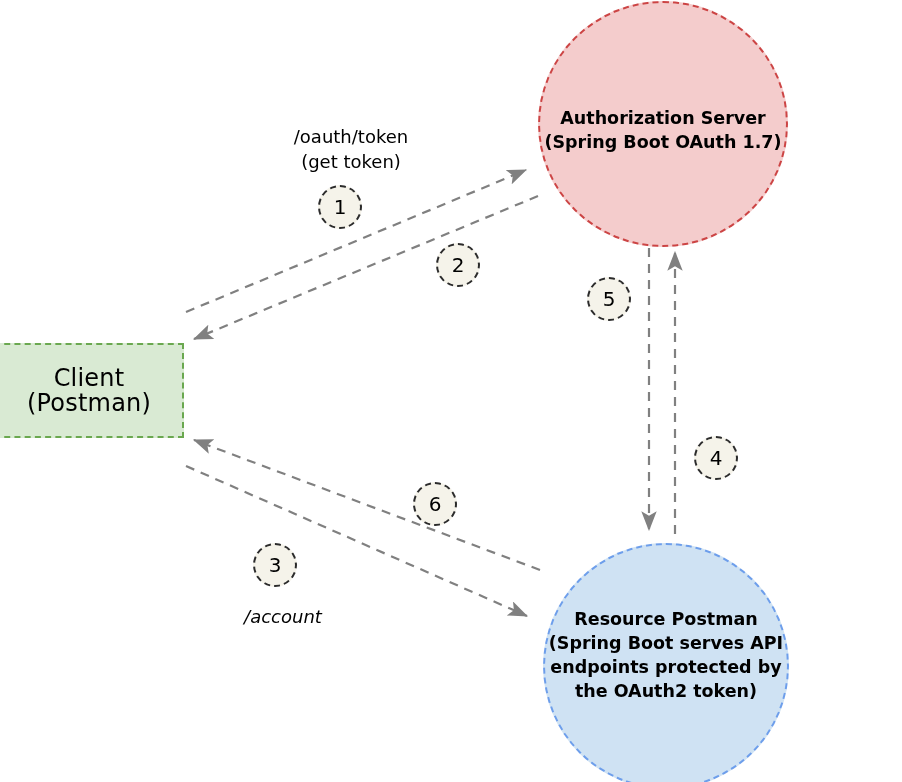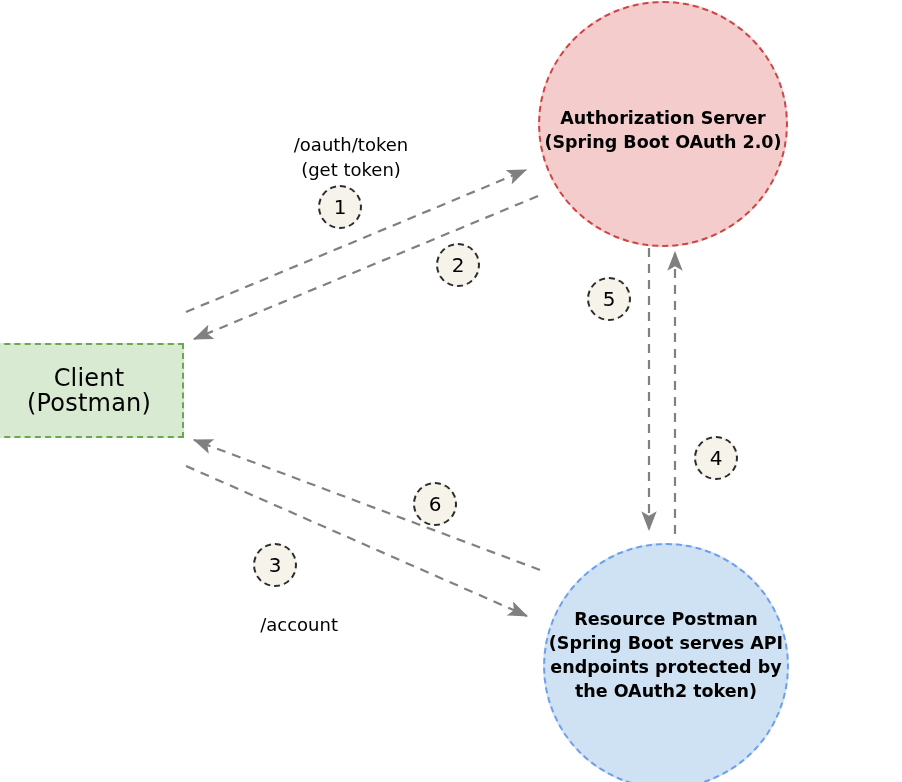--- a/index.html
+++ b/index.html
@@ -99,25 +99,24 @@
   }
 
   
   .edge-label {
     position: absolute;
     font-size: 18px;
     line-height: 25px;
     color: #000000;
     text-align: center;
     white-space: pre-line;
-    margin-top: 8px;
   }
   .label-token       { left: 276px; top: 124px; width: 150px; }
   .label-checktoken  { left: 686px; top: 366px; width: 216px; }
-  .label-account     { left: 228px; top: 604px; width: 110px; text-align: right; }
+  .label-account     { left: 228px; top: 604px; width: 110px; text-align: center; font-style: italic; }
 </style>
 </head>
 <body>
 
 <div id="canvas">
 
   <svg id="edges" viewBox="0 0 902 782" xmlns="http://www.w3.org/2000/svg">
     <defs>
       <marker id="arrowhead" markerWidth="9" markerHeight="7" refX="8.5" refY="3.5" orient="auto" markerUnits="strokeWidth">
         <path d="M0,0 L9,3.5 L0,7 L2,3.5 Z" fill="#808080"></path>
@@ -138,21 +137,21 @@
   </svg>
 
   <div class="node node-client">
     <div class="node-label">Client
 (Postman)</div>
   </div>
 
   <div class="node node-auth">
     <div class="node-label">Authorization Server
 (Spring Boot
-OAuth 2.0)</div>
+OAuth 1.7)</div>
   </div>
 
   <div class="node node-resource">
     <div class="node-label">Resource Postman
 (Spring Boot serves
 API endpoints
 protected by the
 OAuth2 token)</div>
   </div>
 

